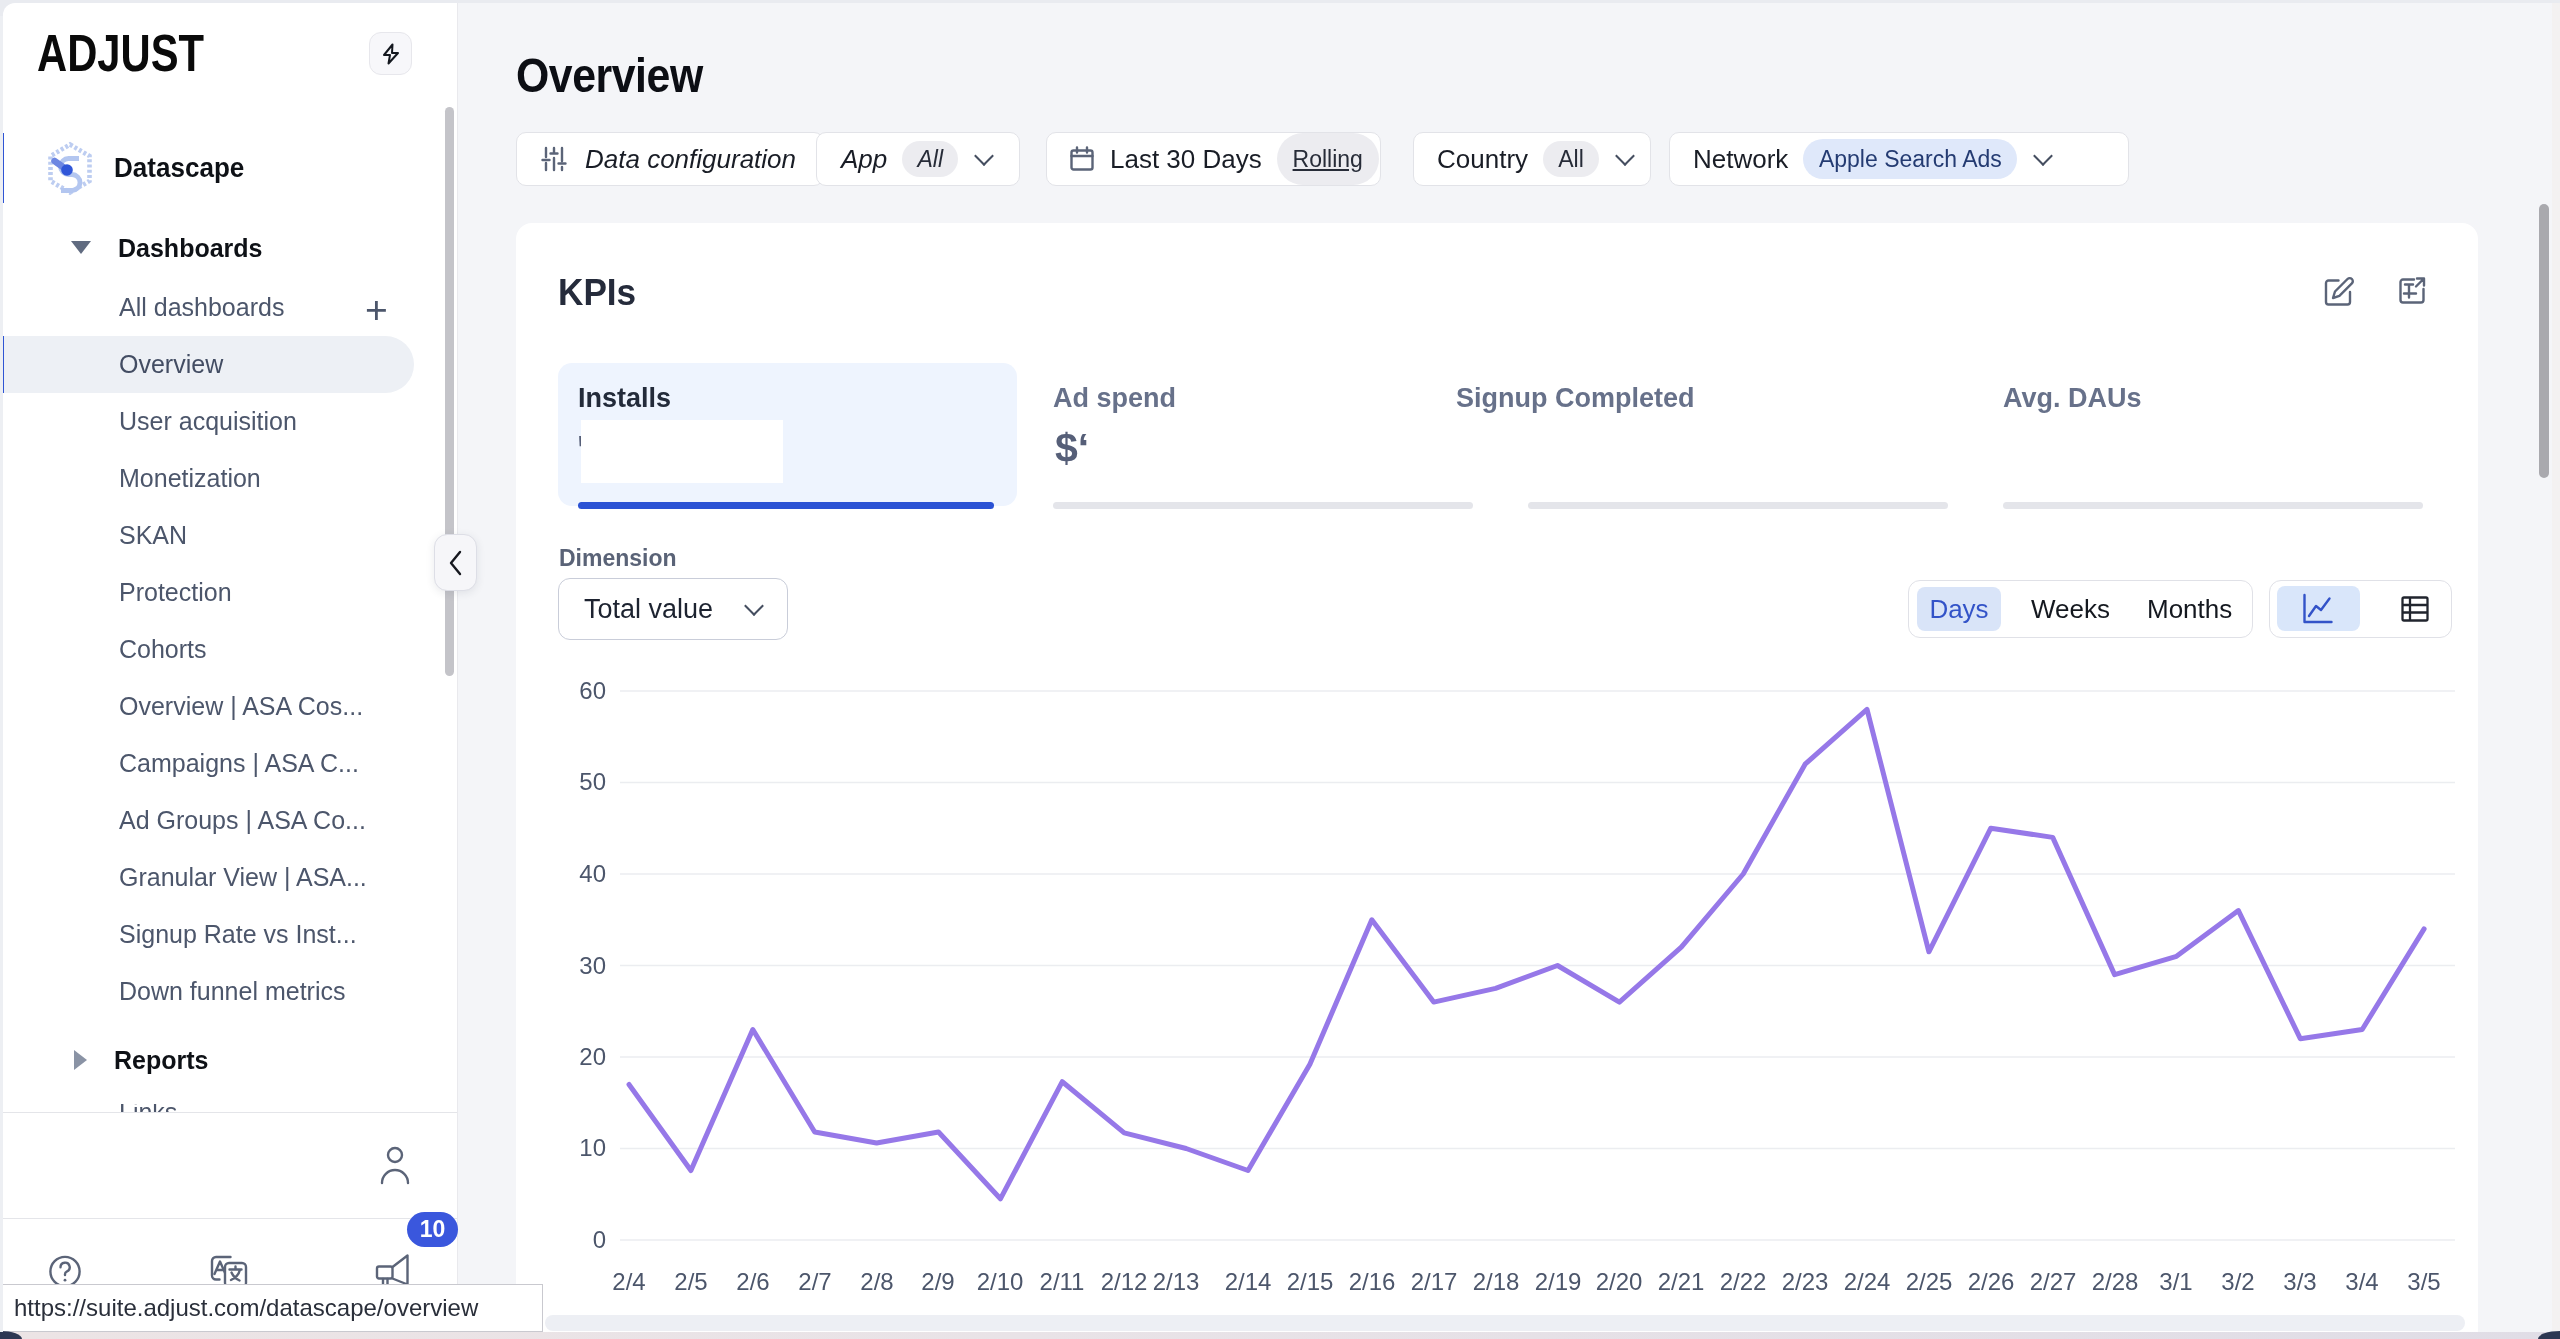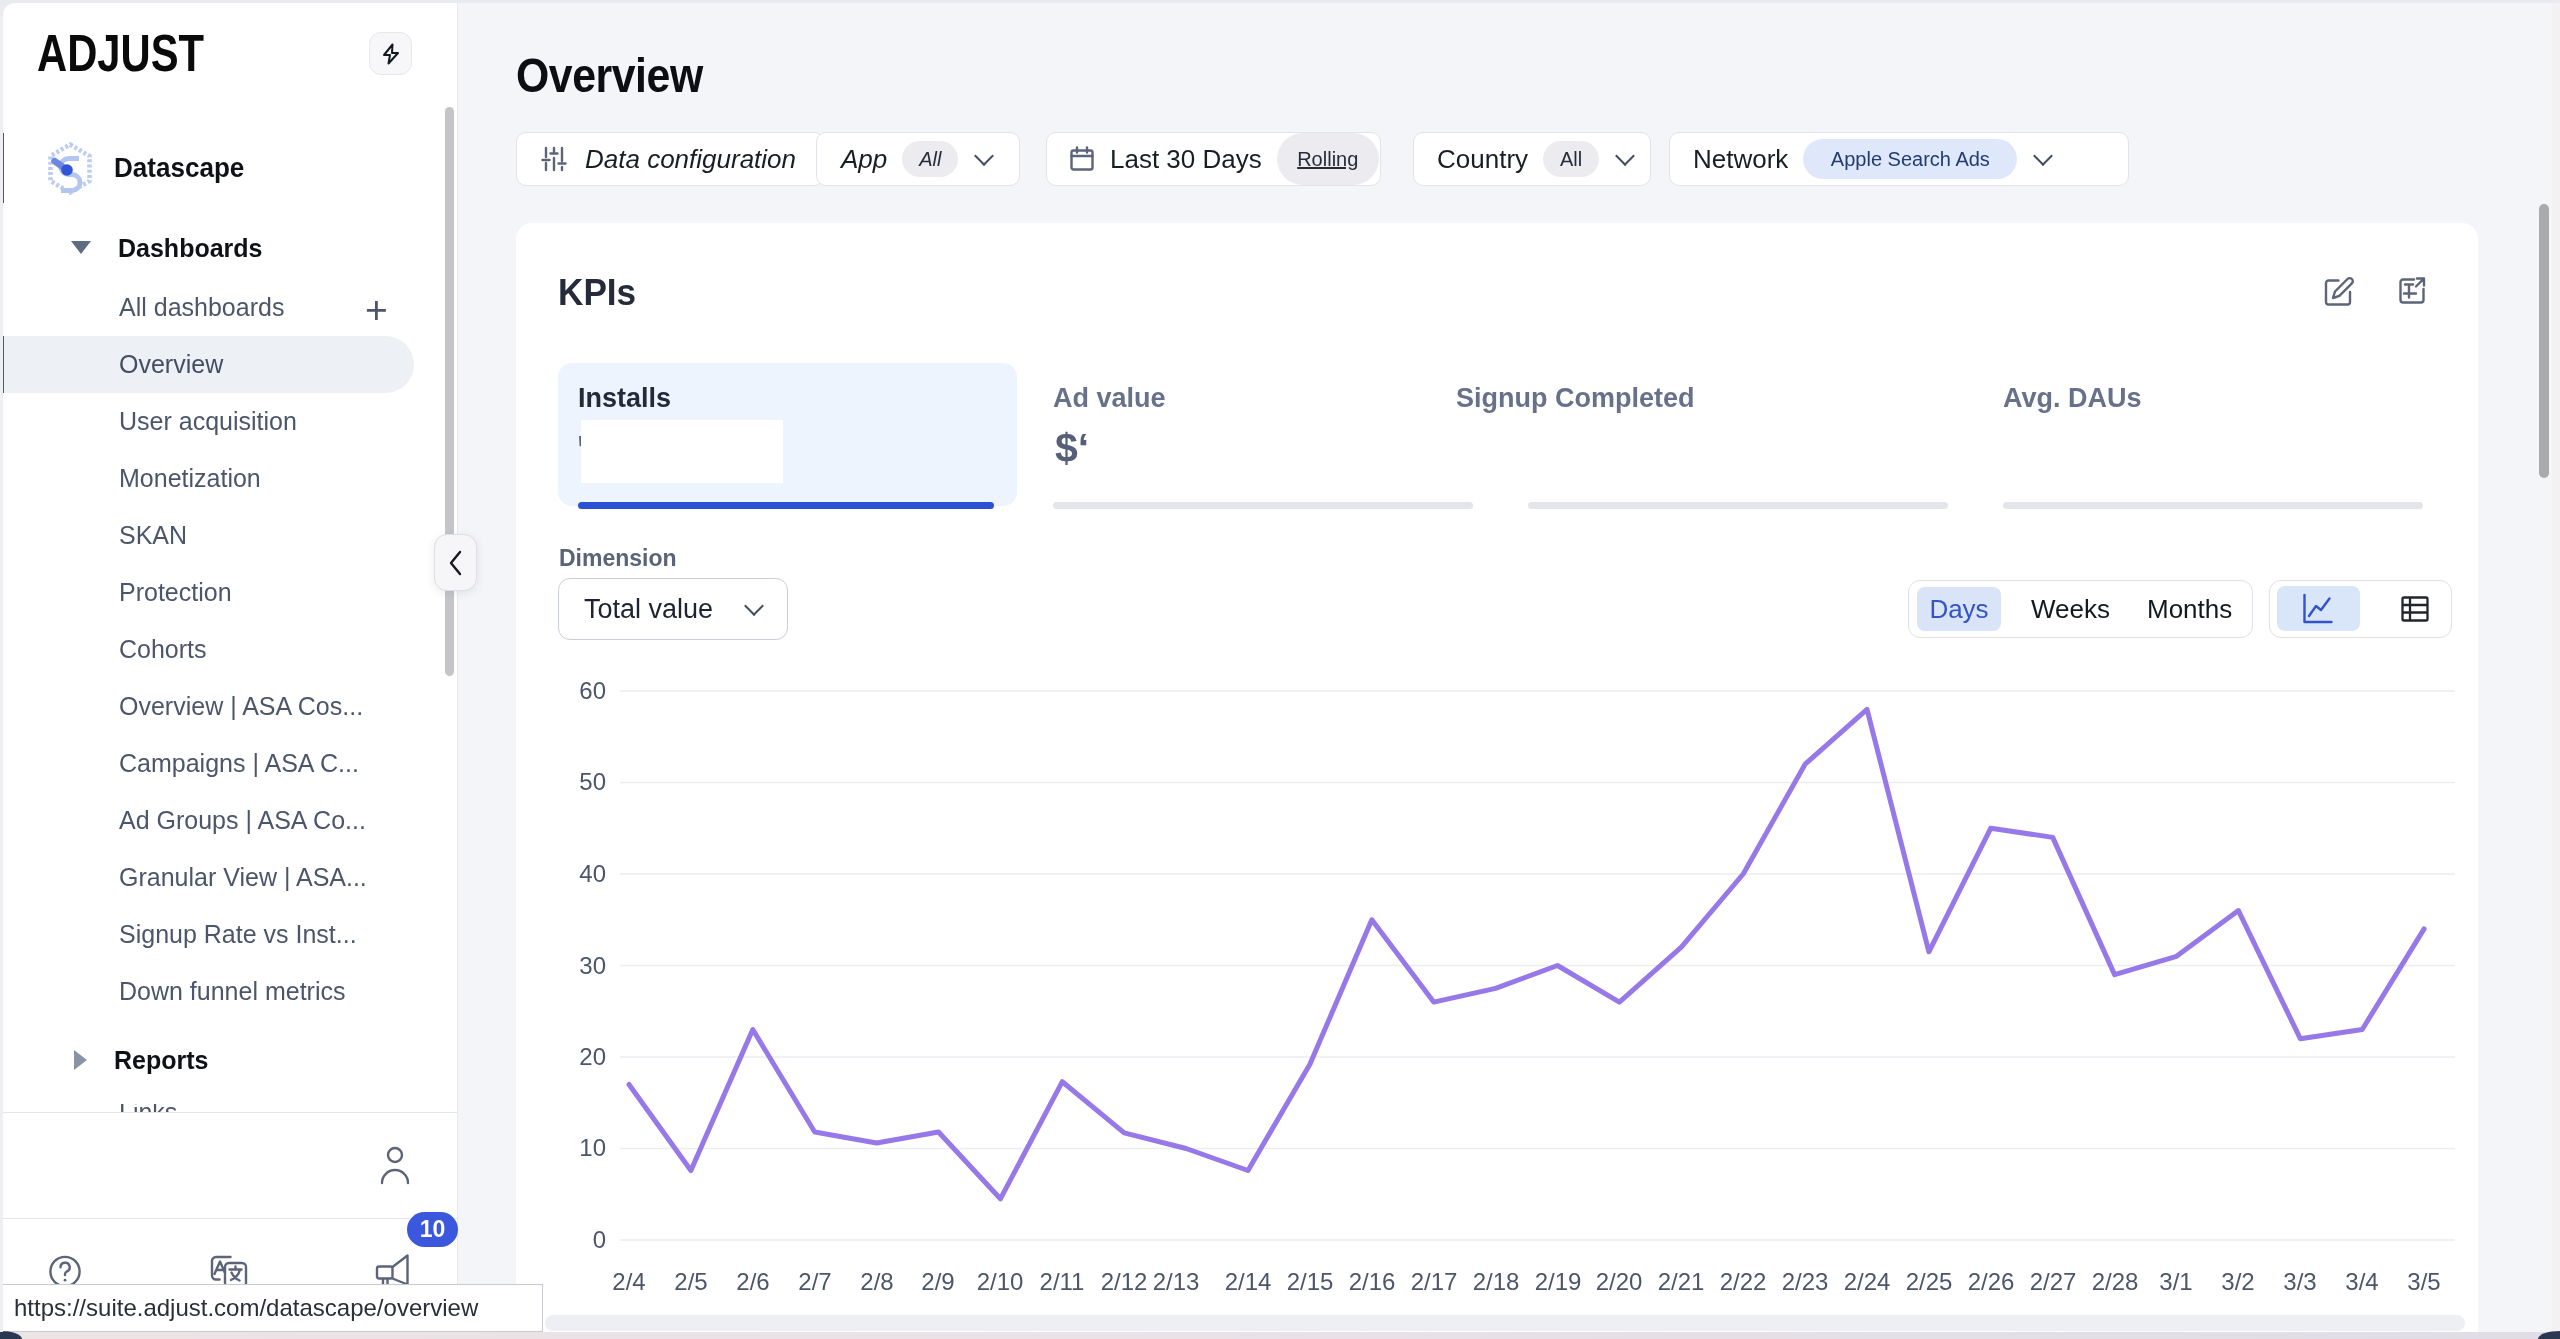--- a/index.html
+++ b/index.html
@@ -19,21 +19,21 @@
 .plus { position:absolute; left:365px; top:288px; font-size:39px; font-weight:300; color:#4c566b; }
 .sb-scroll { position:absolute; left:445px; top:107px; width:9px; height:569px; background:#c4c4c9; border-radius:4.5px; }
 .divider { position:absolute; left:0; width:457px; height:1px; background:#e4e5e9; }
 .badge10 { position:absolute; left:407px; top:1212px; width:51px; height:35px; background:#3a57dd; border-radius:18px; color:#fff; font-size:23px; font-weight:bold; display:flex; align-items:center; justify-content:center; }
 .urlbar { position:absolute; left:0px; top:1284px; width:543px; height:48px; background:#ffffff; border:1px solid #c9c9cf; border-left:none; border-bottom-left-radius:0; display:flex; align-items:center; padding-left:14px; font-size:24px; color:#2a2f3a; z-index:30; }
 .bottomstrip { background:linear-gradient(90deg, #ece4e5 0%, #e9e3e7 40%, #e0dde6 100%) !important; }
 .collapse-btn { position:absolute; left:434px; top:534px; width:43px; height:57px; background:#f6f6f9; border:1px solid #dddee6; border-radius:13px; box-shadow:0 2px 8px rgba(40,50,70,.10); z-index:20; display:flex; align-items:center; justify-content:center; }
 .main { position:absolute; left:459px; top:0; width:2101px; height:1339px; background:#f4f5f8; }
 .title { position:absolute; left:516px; top:47px; font-size:49px; font-weight:bold; color:#0c0e14; letter-spacing:-0.5px; transform:scaleX(0.873); transform-origin:left center; }
 .fbtn { position:absolute; top:132px; height:54px; background:#fff; border:1.5px solid #e2e3e8; border-radius:10px; display:flex; align-items:center; font-size:26px; color:#191d26; }
-.pill { background:#ececf0; border-radius:999px; font-size:20px; color:#272c38; display:flex; align-items:center; justify-content:center; }
+.pill { background:#ececf0; border-radius:999px; font-size:23px; color:#272c38; display:flex; align-items:center; justify-content:center; }
 .chev { width:14px; height:14px; border-right:2.5px solid #454e60; border-bottom:2.5px solid #454e60; transform:rotate(45deg); margin-top:-7px; }
 .card { position:absolute; left:516px; top:223px; width:1962px; height:1180px; background:#fff; border-radius:16px; }
 .kpis-h { position:absolute; left:558px; top:272px; font-size:37px; font-weight:bold; color:#252b3b; transform:scaleX(0.95); transform-origin:left center; }
 .tab-label { position:absolute; top:383px; font-size:27px; font-weight:600; color:#67718a; }
 .tab-underline { position:absolute; top:502px; height:7px; border-radius:4px; background:#e4e5ea; width:420px; }
 .dim-label { position:absolute; left:559px; top:545px; font-size:23px; font-weight:600; color:#5a6377; }
 .select { position:absolute; left:558px; top:578px; width:230px; height:62px; background:#fff; border:1.5px solid #c9cdd9; border-radius:12px; display:flex; align-items:center; font-size:27px; color:#1d2330; }
 .seg { position:absolute; left:1908px; top:580px; width:345px; height:58px; background:#fff; border:1.5px solid #e0e1e7; border-radius:12px; display:flex; align-items:center; font-size:26px; color:#14181f; }
 .toggle { position:absolute; left:2269px; top:580px; width:183px; height:58px; background:#fff; border:1.5px solid #e0e1e7; border-radius:12px; }
 .xlab { position:absolute; top:1268px; font-size:24px; color:#4c566b; width:80px; text-align:center; }
@@ -88,21 +88,21 @@
   <path d="M18 4.5 h-11 a2.5 2.5 0 0 0 -2.5 2.5 v18 a2.5 2.5 0 0 0 2.5 2.5 h18 a2.5 2.5 0 0 0 2.5 -2.5 v-11"></path>
   <path d="M20 11.5 L28 3.5 M28 3.5 h-7 M28 3.5 v7"></path>
   <path d="M13 9.5 v13 M9 9.5 h8 M8 18.5 h12"></path>
 </svg>
 
 <div style="position:absolute; left:558px; top:363px; width:459px; height:143px; background:#eef4fe; border-radius:14px;"></div>
 <div class="tab-label" style="left:578px; color:#232b3a;">Installs</div>
 <div style="position:absolute; left:577px; top:428px; font-size:40px; font-weight:bold; color:#565f78;">'</div>
 <div style="position:absolute; left:581px; top:420px; width:202px; height:63px; background:#fff;"></div>
 <div class="tab-underline" style="left:578px; width:416px; background:#2b52d4;"></div>
-<div class="tab-label" style="left:1053px;">Ad value</div>
+<div class="tab-label" style="left:1053px;">Ad spend</div>
 <div style="position:absolute; left:1055px; top:425px; font-size:41px; font-weight:bold; color:#565f78;">$‘</div>
 <div class="tab-underline" style="left:1053px;"></div>
 <div class="tab-label" style="left:1456px;">Signup Completed</div>
 <div class="tab-underline" style="left:1528px;"></div>
 <div class="tab-label" style="left:2003px;">Avg. DAUs</div>
 <div class="tab-underline" style="left:2003px;"></div>
 
 <div class="dim-label">Dimension</div>
 <div class="select">
     <span style="margin-left:25px;">Total value</span>

